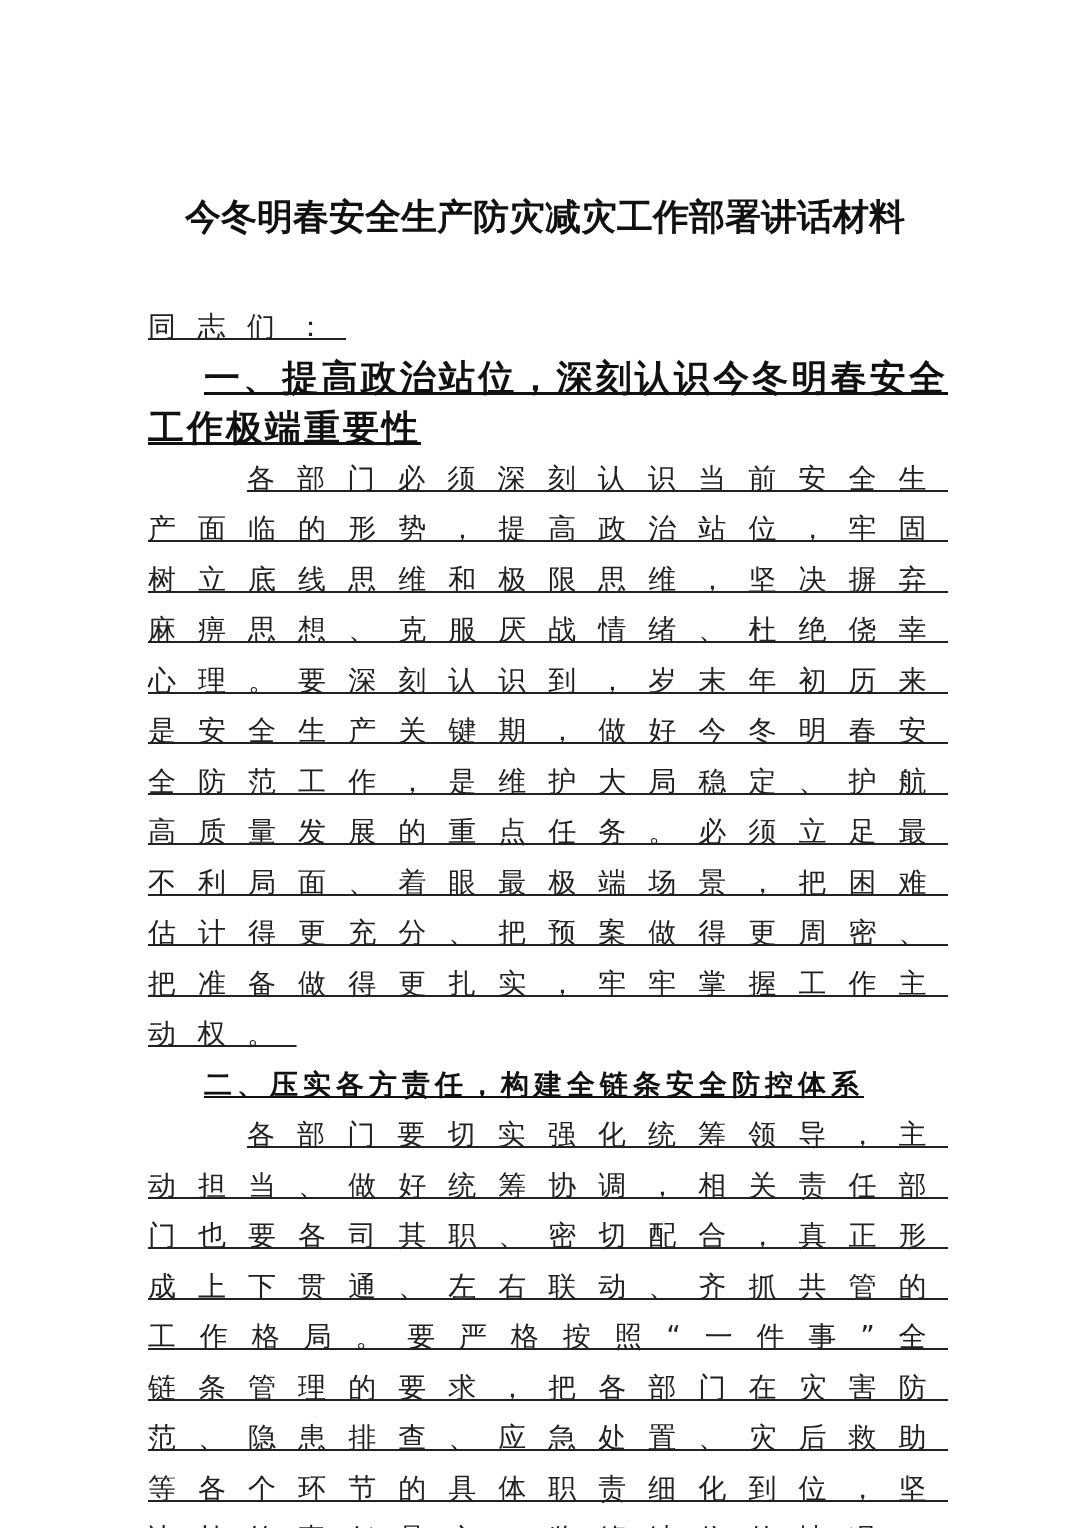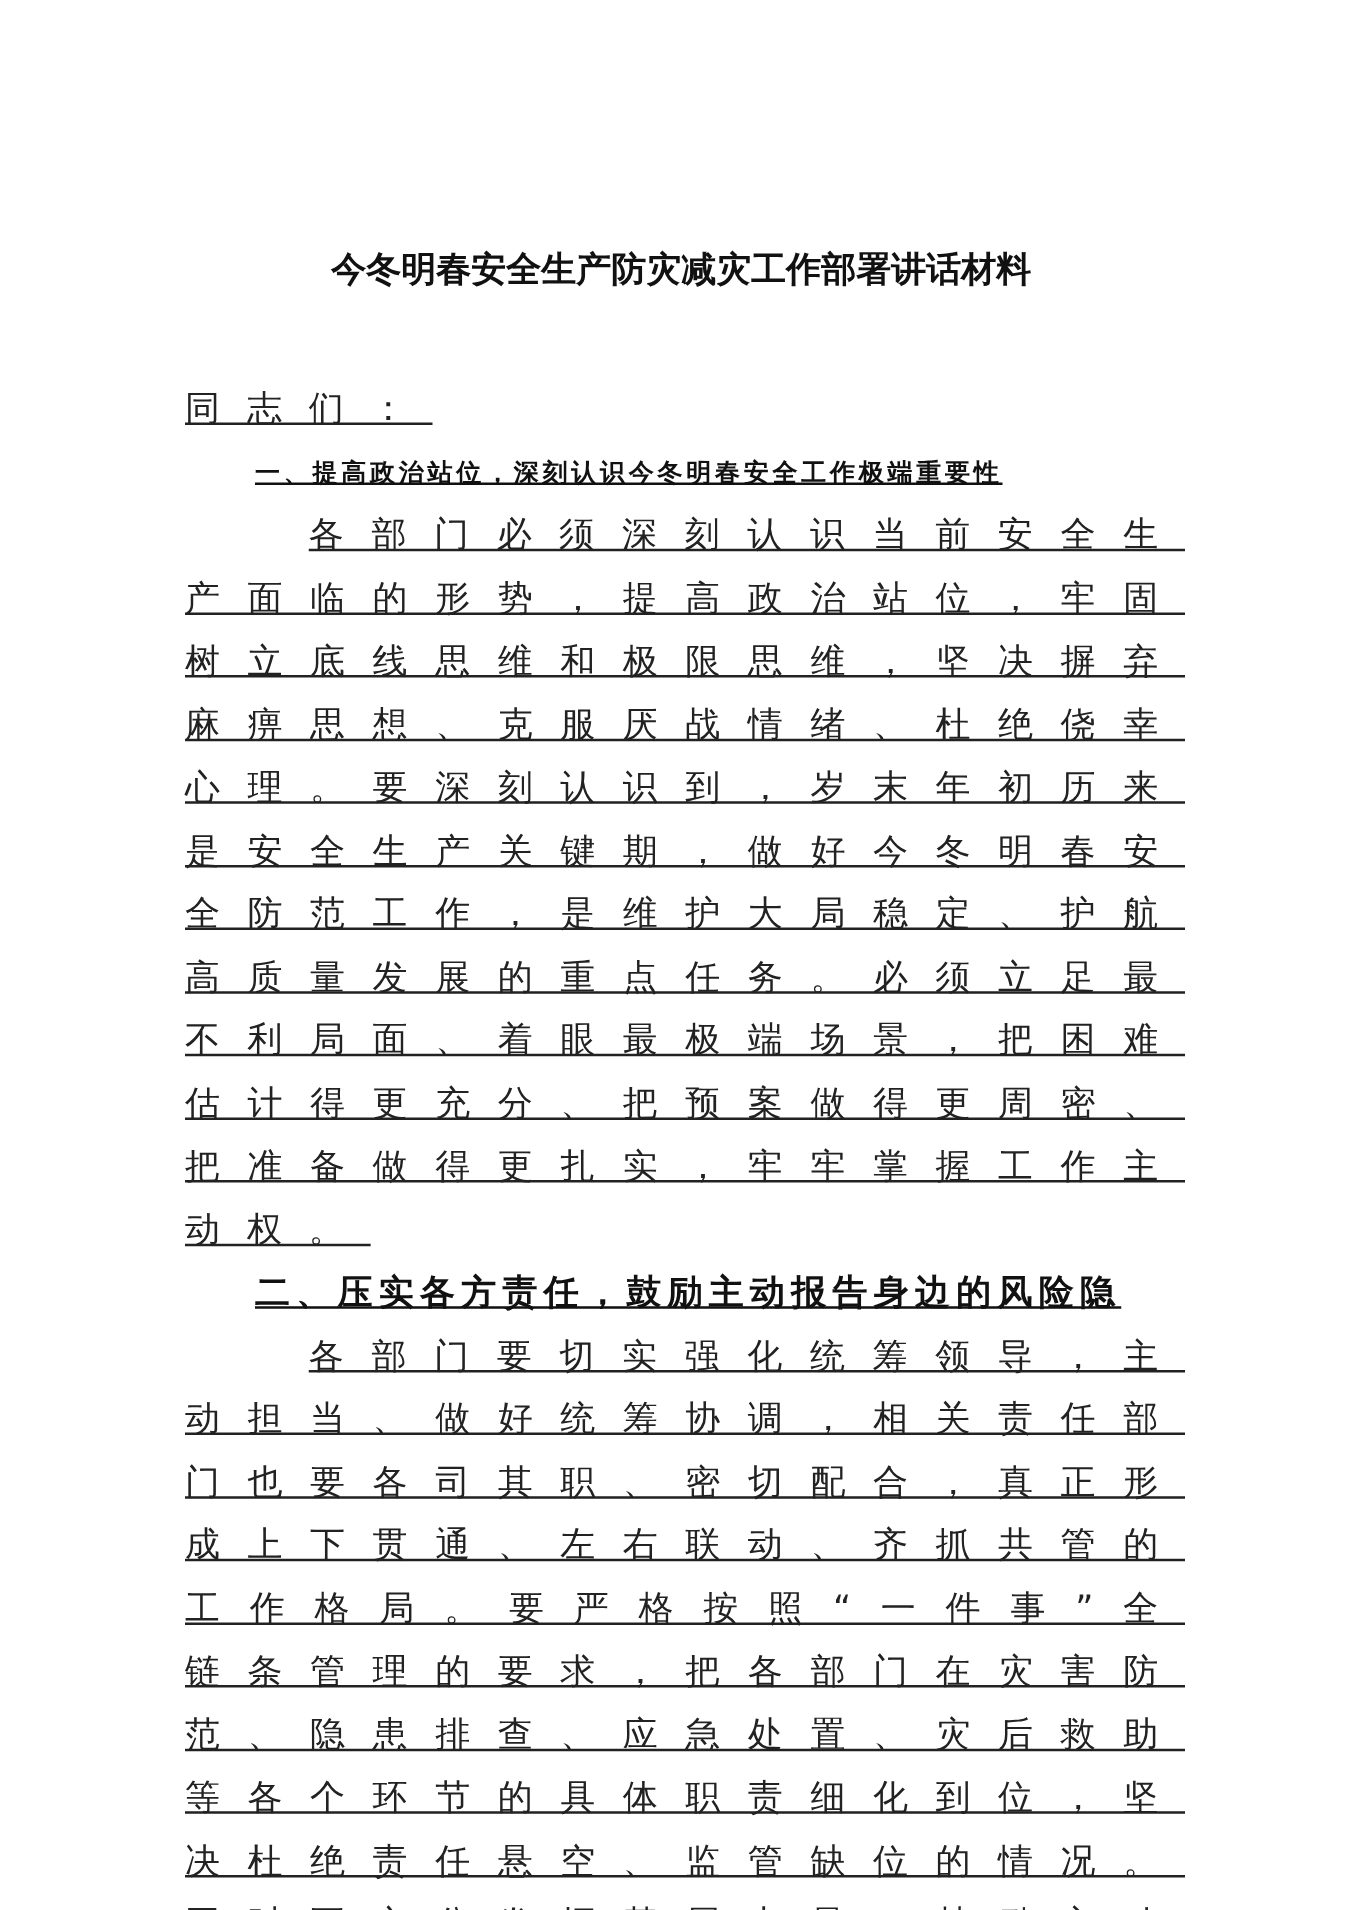--- a/index.html
+++ b/index.html
@@ -1,39 +1,39 @@
 <!DOCTYPE html>
 <html><head>
   <meta charset="utf-8">
   <style>
     html, body { margin: 0; padding: 0; background: #ffffff; }
     body { width: 1080px; height: 1528px; position: relative; overflow: hidden; }
     .page { position: absolute; left: 0; top: 0; width: 1080px; height: 1528px; background: #ffffff; }
     .title {
       position: absolute; left: 140px; top: 186px; width: 810px;
       font-family: "DejaVu Serif", "Liberation Serif", serif;
-      font-weight: bold; font-size: 28px; line-height: 60px;
+      font-weight: bold; font-size: 36px; line-height: 60px;
       color: #111; text-align: center; letter-spacing: 0px; white-space: nowrap;
     }
     .body {
       position: absolute; left: 148px; top: 302px; width: 800px;
       font-family: "DejaVu Sans", "Liberation Sans", sans-serif;
       font-size: 28px; line-height: 50.5px; color: #222;
       letter-spacing: 21.5px;
     }
     .body p { margin: 0; text-align: justify; text-align-last: left; text-decoration: underline; }
     .body p.indent { text-indent: 99px; }
-    .body p.heading { text-indent: 56px; font-weight: bold; color: #111; letter-spacing: 3px; font-size: 20px; }
+    .body p.heading { text-indent: 56px; font-weight: bold; color: #111; letter-spacing: 3px; font-size: 36px; }
     .body p.heading2 { text-indent: 56px; font-weight: bold; color: #111; letter-spacing: 5px; }
   </style>
 </head>
 <body>
 
 <div class="page">
   <div class="title">今冬明春安全生产防灾减灾工作部署讲话材料</div>
   <div class="body">
     <p>同志们：</p>
     <p class="heading">一、提高政治站位，深刻认识今冬明春安全工作极端重要性</p>
     <p class="indent">各部门必须深刻认识当前安全生产面临的形势，提高政治站位，牢固树立底线思维和极限思维，坚决摒弃麻痹思想、克服厌战情绪、杜绝侥幸心理。要深刻认识到，岁末年初历来是安全生产关键期，做好今冬明春安全防范工作，是维护大局稳定、护航高质量发展的重点任务。必须立足最不利局面、着眼最极端场景，把困难估计得更充分、把预案做得更周密、把准备做得更扎实，牢牢掌握工作主动权。</p>
-    <p class="heading2">二、压实各方责任，鼓励主动报告身边的风险隐</p>
+    <p class="heading2">二、压实各方责任，构建全链条安全防控体系</p>
     <p class="indent">各部门要切实强化统筹领导，主动担当、做好统筹协调，相关责任部门也要各司其职、密切配合，真正形成上下贯通、左右联动、齐抓共管的工作格局。要严格按照“一件事”全链条管理的要求，把各部门在灾害防范、隐患排查、应急处置、灾后救助等各个环节的具体职责细化到位，坚决杜绝责任悬空、监管缺位的情况。同时要充分发挥基层力量，鼓励主动报告身边的风险隐</p>
   </div>
 </div>
 
 </body></html>

